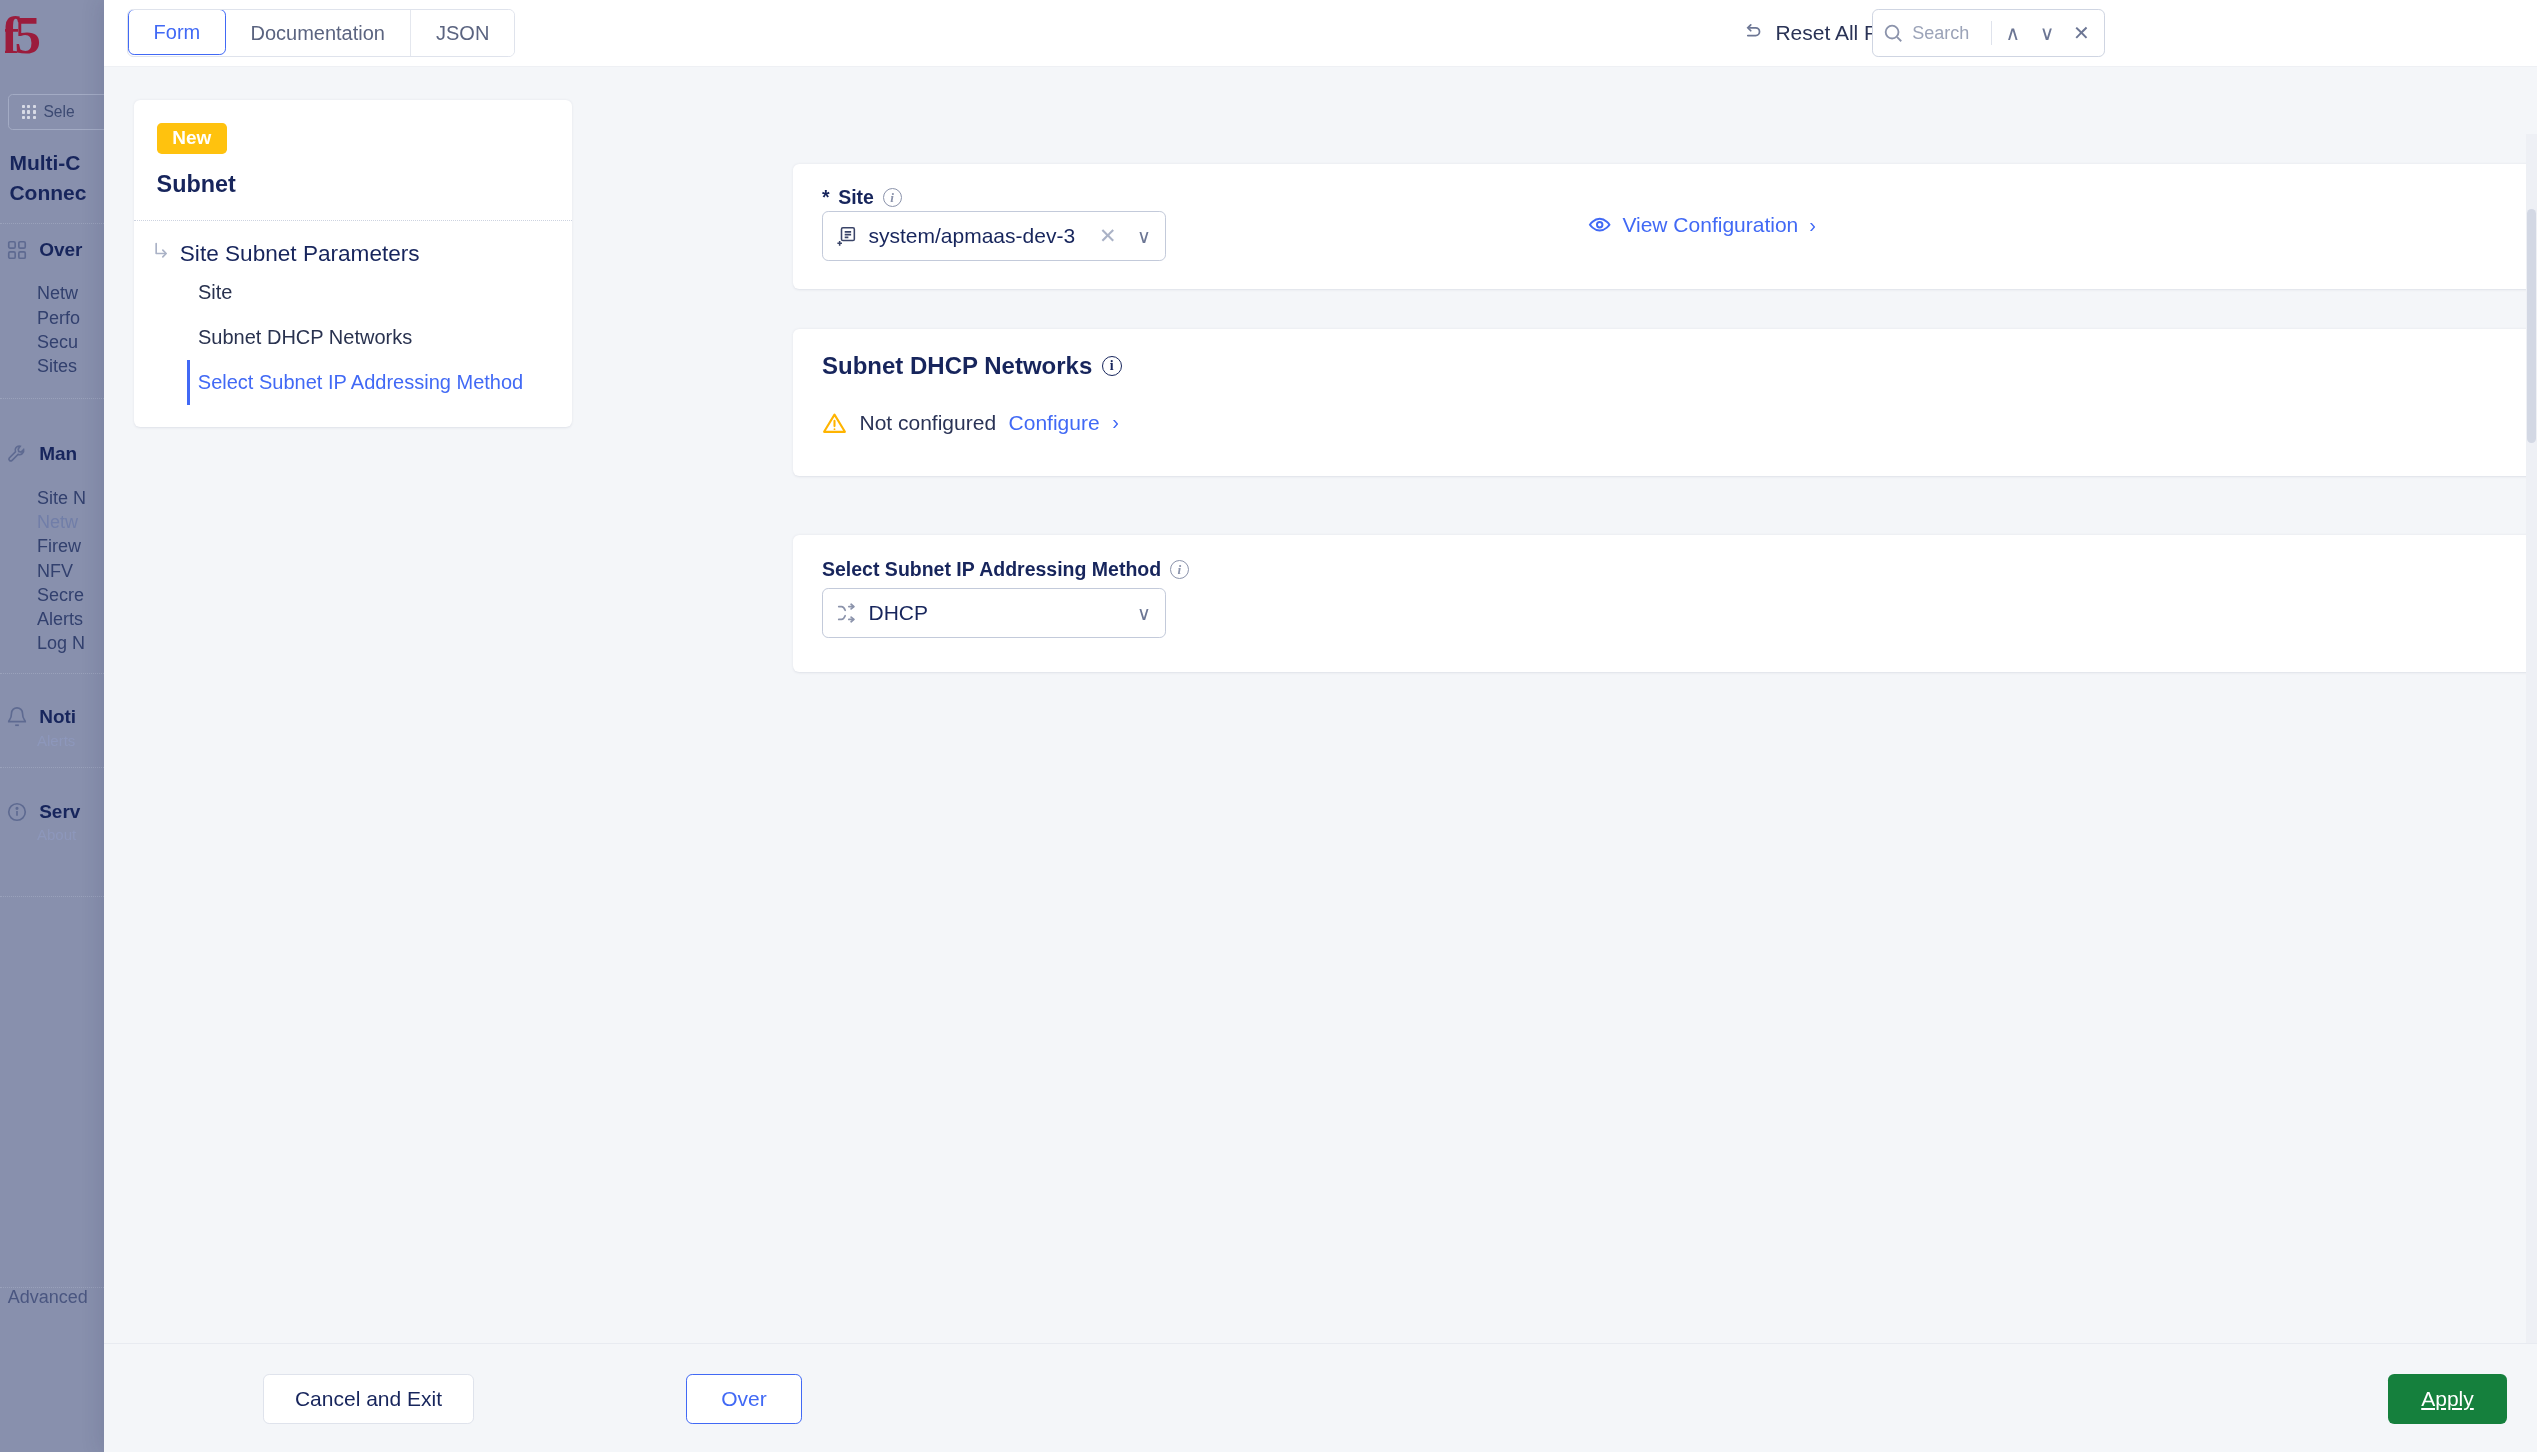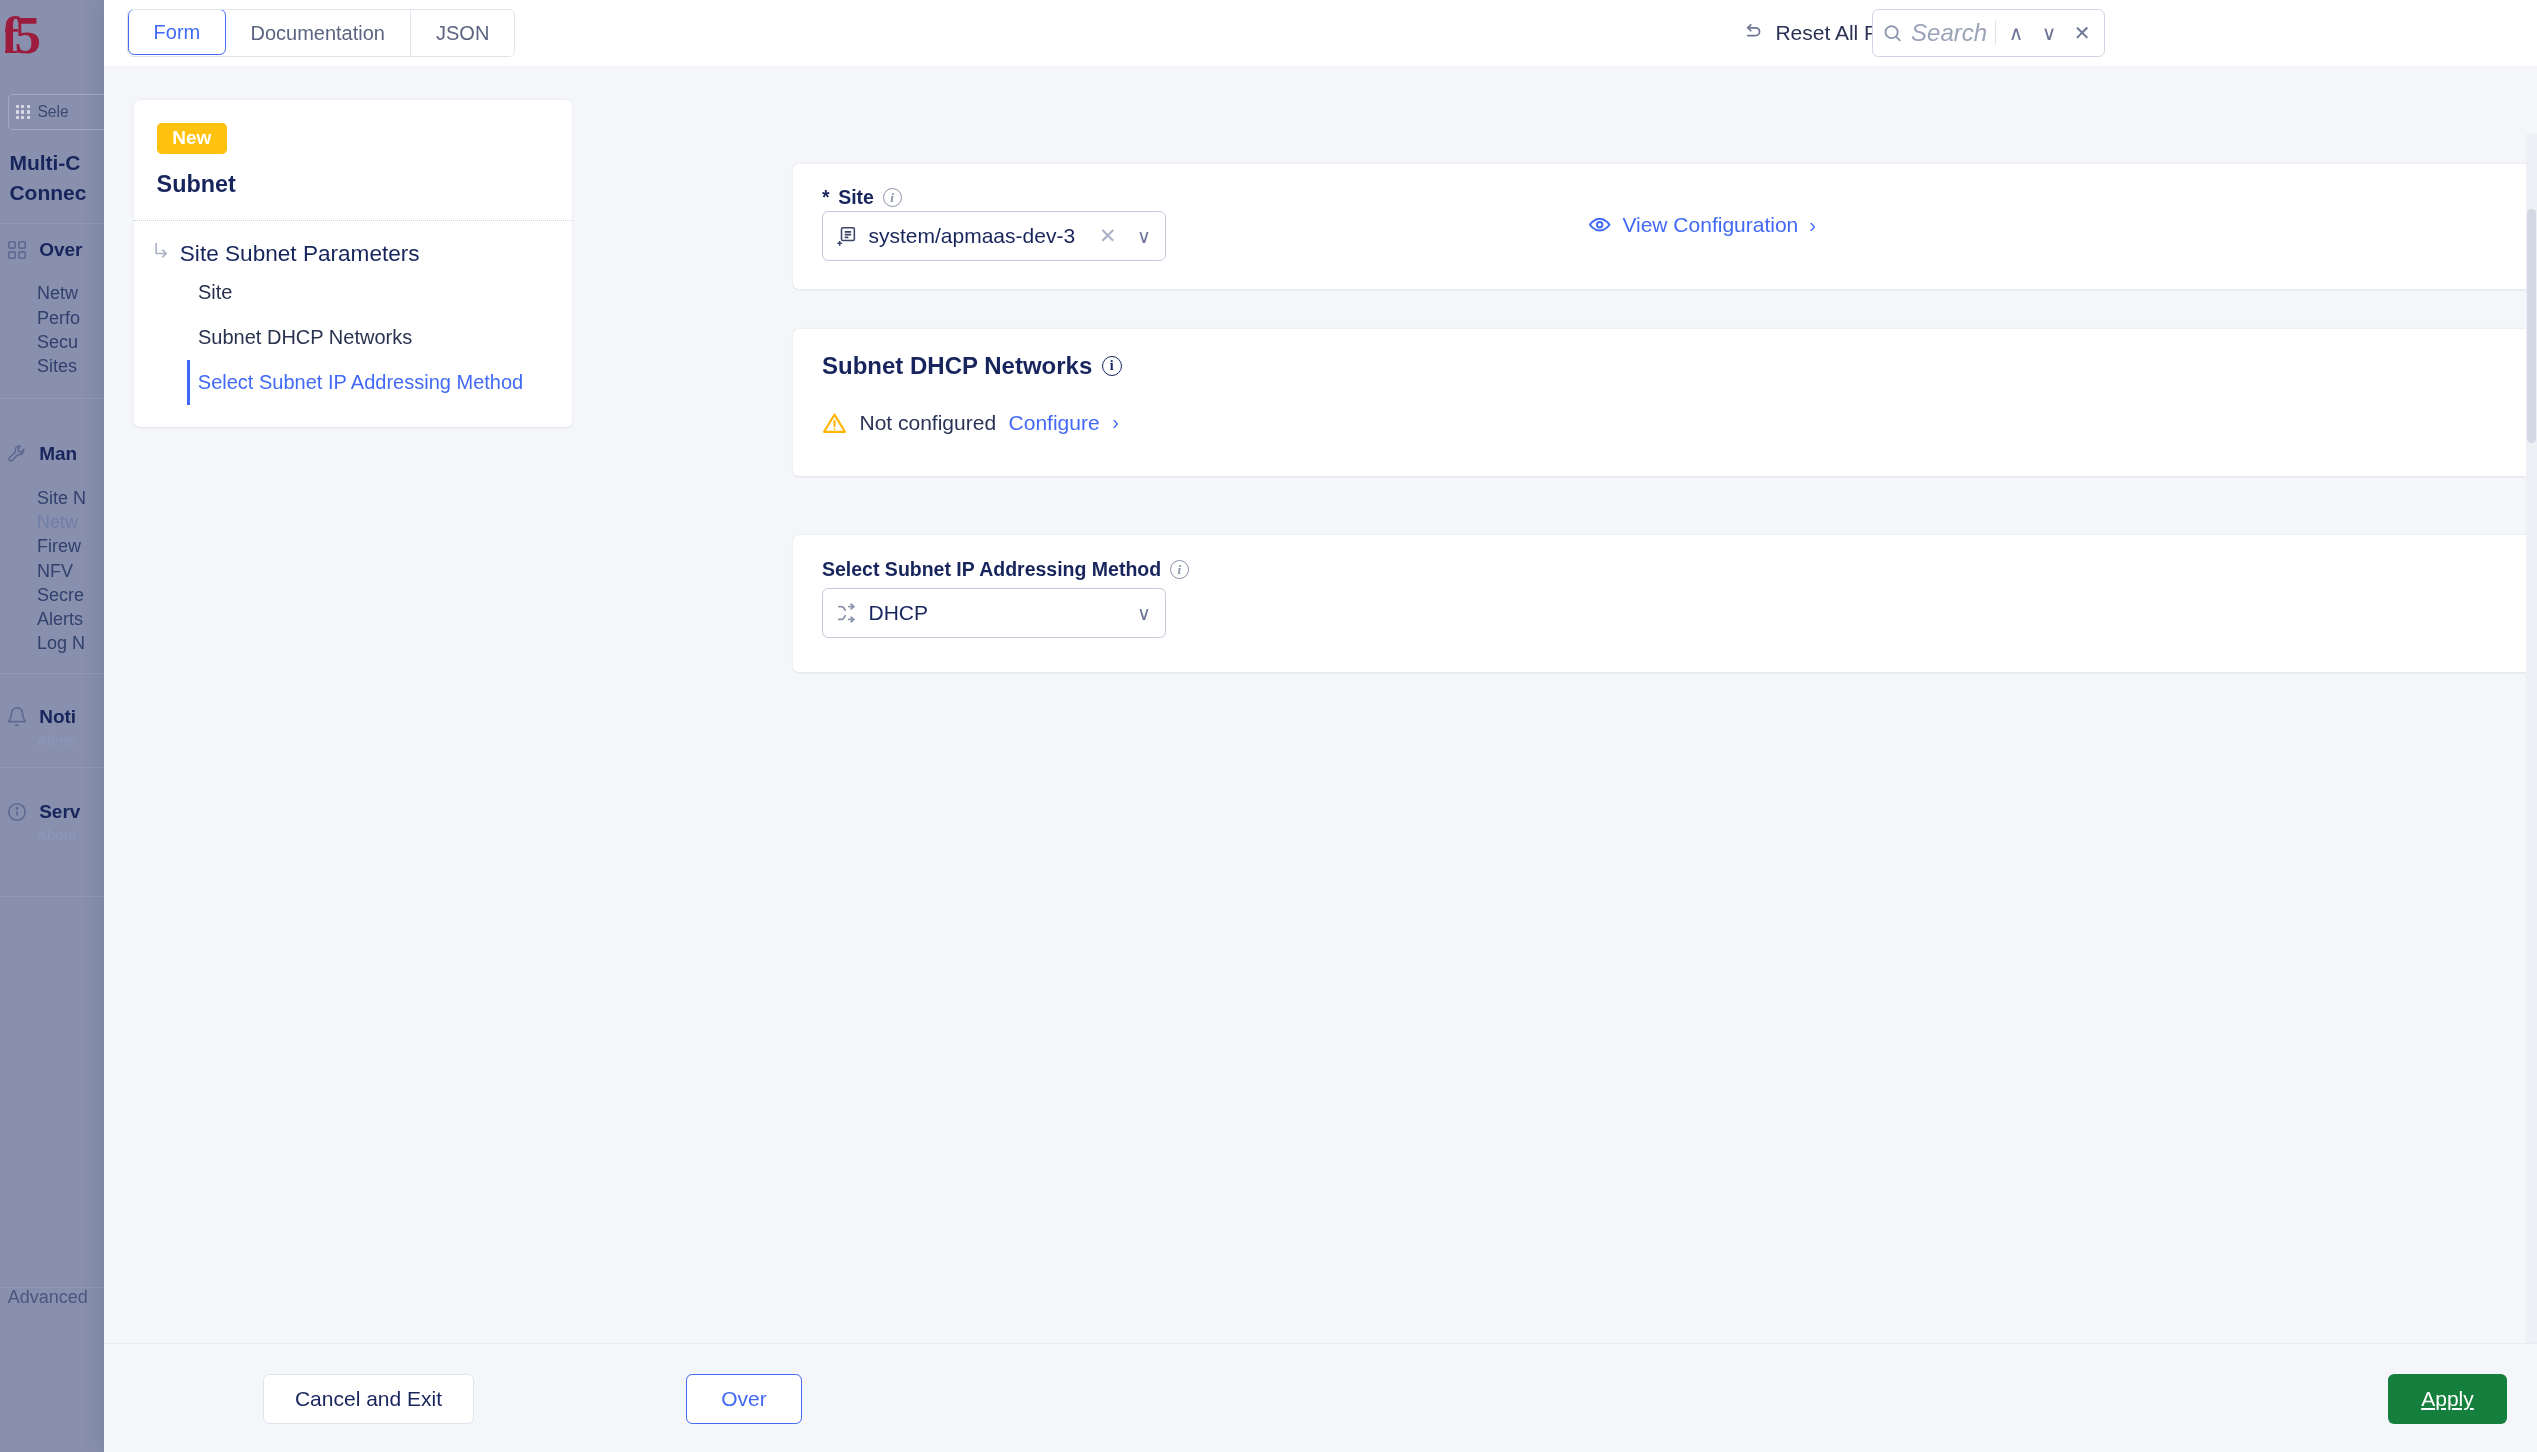--- a/index.html
+++ b/index.html
@@ -19,21 +19,21 @@
   }
   .bg-logo {
     position: absolute; left: 4.7px; top: 6.2px; width: 62px; height: 61px;
     color: #9b1c3c; font-size: 53px; font-weight: bold;
     font-family: "Liberation Serif", serif; line-height: 58px;
     letter-spacing: -4.7px; text-indent: -3.1px; overflow: hidden;
   }
   .bg-selector {
     position: absolute; left: 7.8px; top: 94px; width: 133px; height: 36px;
     border: 0.8px solid #a3abc4; border-radius: 4.7px;
-    display: flex; align-items: center; gap: 7.8px; padding-left: 7px;
+    display: flex; align-items: center; gap: 7.8px; padding-left: 13px;
     color: #3c4a72; font-size: 15.6px;
   }
   .grid-dots { display: grid; grid-template-columns: repeat(3,3.1px);
     grid-template-rows: repeat(3,3.1px); gap: 2.3px; }
   .grid-dots i { display: block; width: 3.1px; height: 3.1px; background: #d8dbe6; border-radius: 0.8px; }
   .bg-title {
     position: absolute; left: 9.4px; top: 148px; width: 148px;
     color: #17255c; font-size: 21px; font-weight: bold; line-height: 30px;
   }
   .bg-div { position: absolute; left: 0; width: 104px; height: 0.8px;
@@ -85,21 +85,21 @@
     position: absolute; left: 1637px; top: 50%; transform: translateY(-50%);
     display: flex; align-items: center; gap: 11px;
     color: #2a3356; font-size: 21px; white-space: nowrap;
   }
   #search-box {
     position: absolute; left: 1768px; top: 50%; transform: translateY(-50%);
     width: 233px; height: 48px;
     border: 0.8px solid #cfd5e2; border-radius: 6.2px; background: #fff;
     display: flex; align-items: center; padding: 0 9.4px; gap: 7.8px;
   }
-  #search-box .ph { color: #9ba3b8; font-size: 24px; flex: 1; font-style: italic; }
+  #search-box .ph { color: #9ba3b8; font-size: 18px; flex: 1; }
   #search-box .sep { width:0.8px; height:23.4px; background:#dfe3ec; }
   .nav-arrow { color:#6c7694; font-size:20px; width:26.5px; text-align:center; }
 
   
   #wiz-body { flex: 1; position: relative; overflow: hidden; }
 
   
   #step-nav {
     position: absolute; left: 30px; top: 33px; width: 438px;
     background: #ffffff; border-radius: 6.2px;

